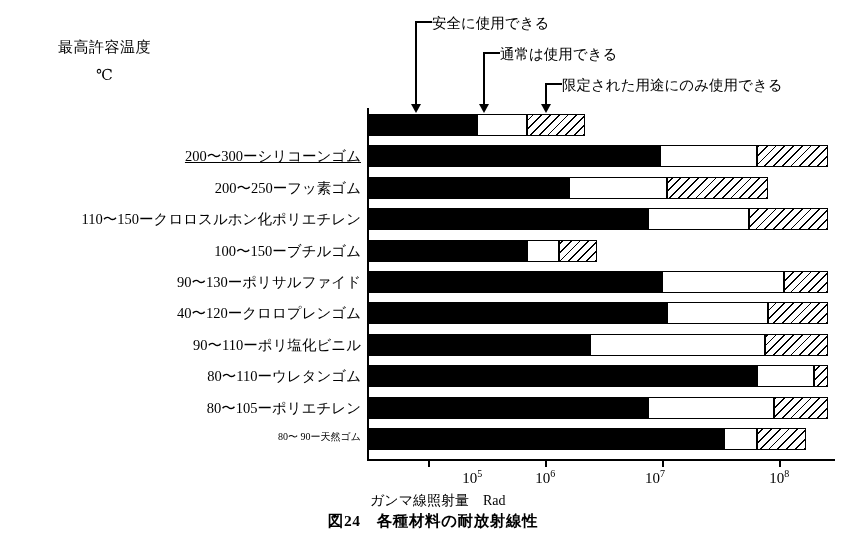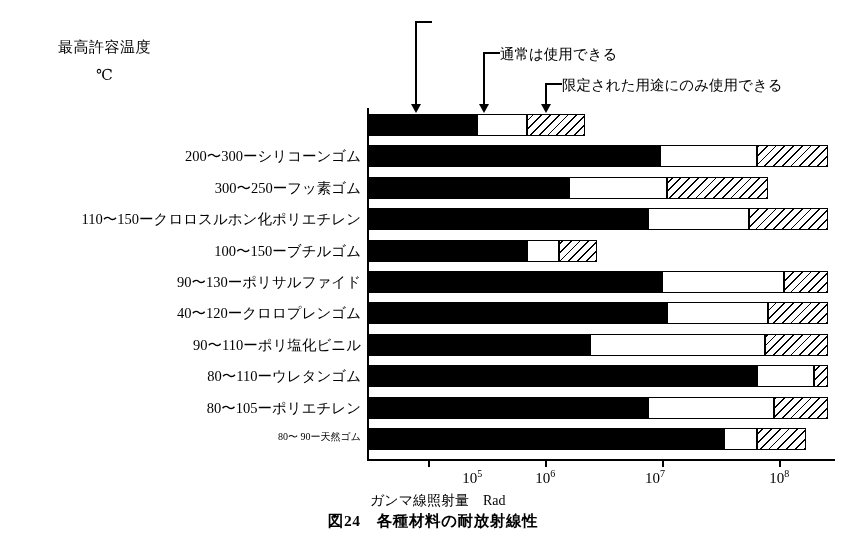--- a/index.html
+++ b/index.html
@@ -147,20 +147,21 @@
   }
 </style>
 </head>
 <body>
 
 <div id="stage">
 
   <div class="axis-title" id="temp-title">最高許容温度</div>
   <div class="axis-title" id="temp-unit">℃</div>
 
+  <div class="legend-label" id="legend-0">安全に使用できる</div>
   <div class="legend-label" id="legend-1">通常は使用できる</div>
   <div class="legend-label" id="legend-2">限定された用途にのみ使用できる</div>
 
   <div class="legend-hook" style="left:416px; top:21px; width:16px;"></div>
   <div class="legend-line" style="left:415px; top:21px; height:85px;"></div>
   <div class="legend-arrow" style="left:411px; top:104px;"></div>
 
   <div class="legend-hook" style="left:484px; top:52px; width:16px;"></div>
   <div class="legend-line" style="left:483px; top:52px; height:54px;"></div>
   <div class="legend-arrow" style="left:479px; top:104px;"></div>
@@ -180,27 +181,27 @@
 <div class="row" style="left: 367px; top: 114px; width: 468px;">
       <div class="seg safe" style="left: 0px; width: 109.729px;"></div>
       <div class="seg usable" style="left: 109.729px; width: 50.3246px;"></div>
       <div class="seg limited" style="left: 160.053px; width: 58.187px;"></div>
     </div>
     <div class="row" style="left: 367px; top: 145.4px; width: 468px;">
       <div class="seg safe" style="left: 0px; width: 292.57px;"></div>
       <div class="seg usable" style="left: 292.57px; width: 97.7172px;"></div>
       <div class="seg limited" style="left: 390.288px; width: 70.441px;"></div>
     </div>
-    <div style="position: absolute; top: 147.4px; right: 505px; font-size: 14.5px; white-space: nowrap;">200〜300ーシリコーンゴム</div>
+    <div style="position: absolute; top: 147.4px; right: 505px; font-size: 14.5px; white-space: nowrap; text-decoration: underline;">200〜300ーシリコーンゴム</div>
     <div class="row" style="left: 367px; top: 176.8px; width: 468px;">
       <div class="seg safe" style="left: 0px; width: 202.059px;"></div>
       <div class="seg usable" style="left: 202.059px; width: 97.9609px;"></div>
       <div class="seg limited" style="left: 300.02px; width: 100.819px;"></div>
     </div>
-    <div style="position: absolute; top: 178.8px; right: 505px; font-size: 14.5px; white-space: nowrap;">300〜250ーフッ素ゴム</div>
+    <div style="position: absolute; top: 178.8px; right: 505px; font-size: 14.5px; white-space: nowrap;">200〜250ーフッ素ゴム</div>
     <div class="row" style="left: 367px; top: 208.2px; width: 468px;">
       <div class="seg safe" style="left: 0px; width: 280.559px;"></div>
       <div class="seg usable" style="left: 280.559px; width: 101.24px;"></div>
       <div class="seg limited" style="left: 381.799px; width: 78.9294px;"></div>
     </div>
     <div style="position: absolute; top: 210.2px; right: 505px; font-size: 14.5px; white-space: nowrap;">110〜150ークロロスルホン化ポリエチレン</div>
     <div class="row" style="left: 367px; top: 239.6px; width: 468px;">
       <div class="seg safe" style="left: 0px; width: 160.053px;"></div>
       <div class="seg usable" style="left: 160.053px; width: 31.4549px;"></div>
       <div class="seg limited" style="left: 191.508px; width: 38.9861px;"></div>

